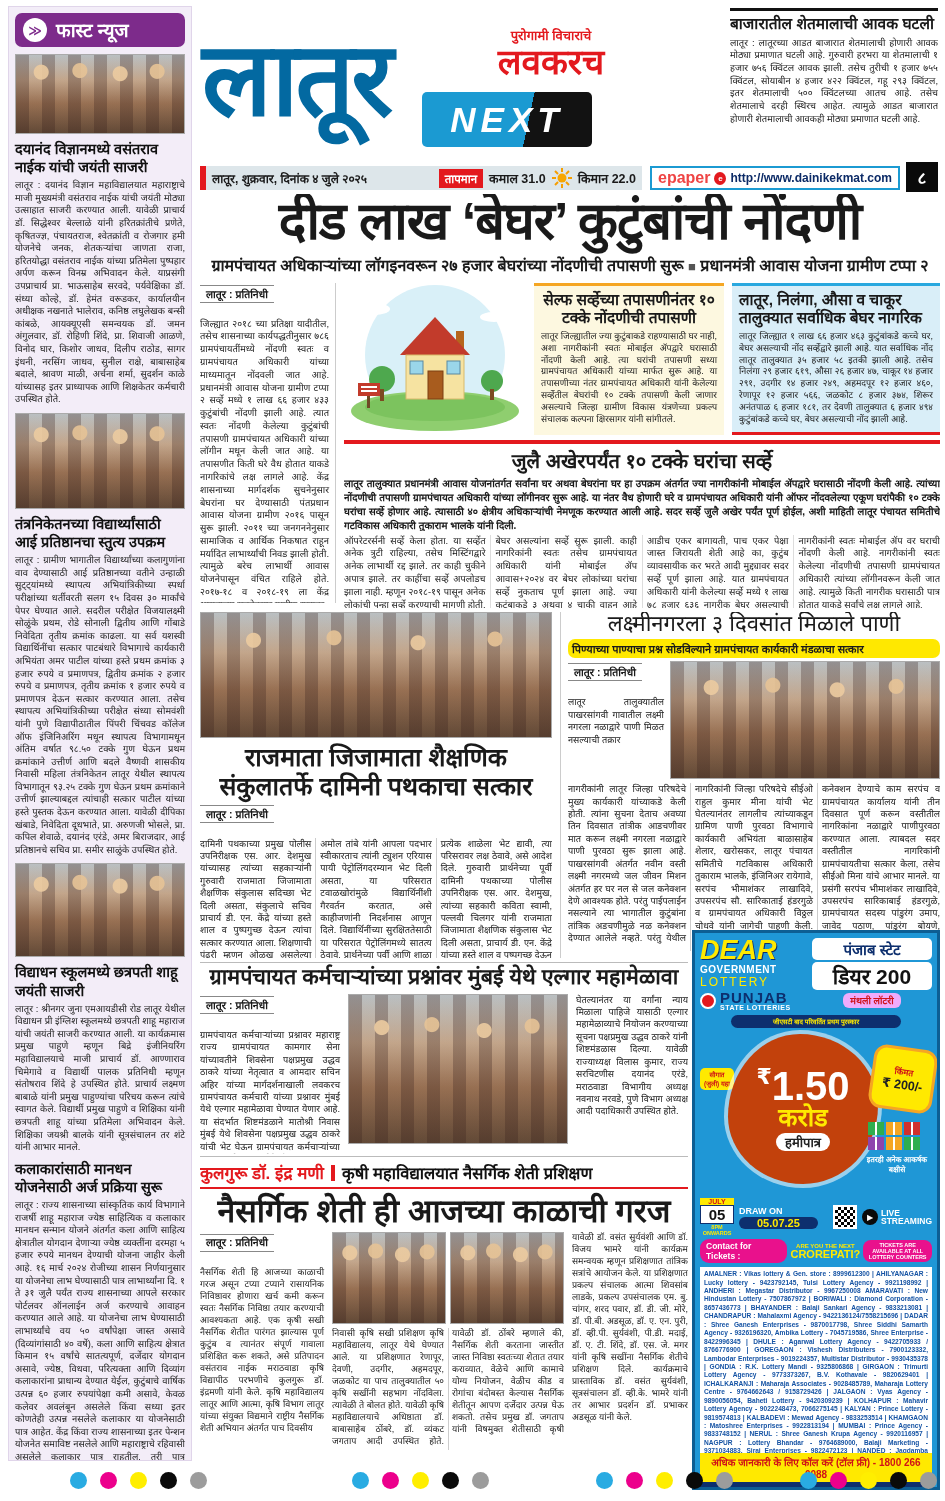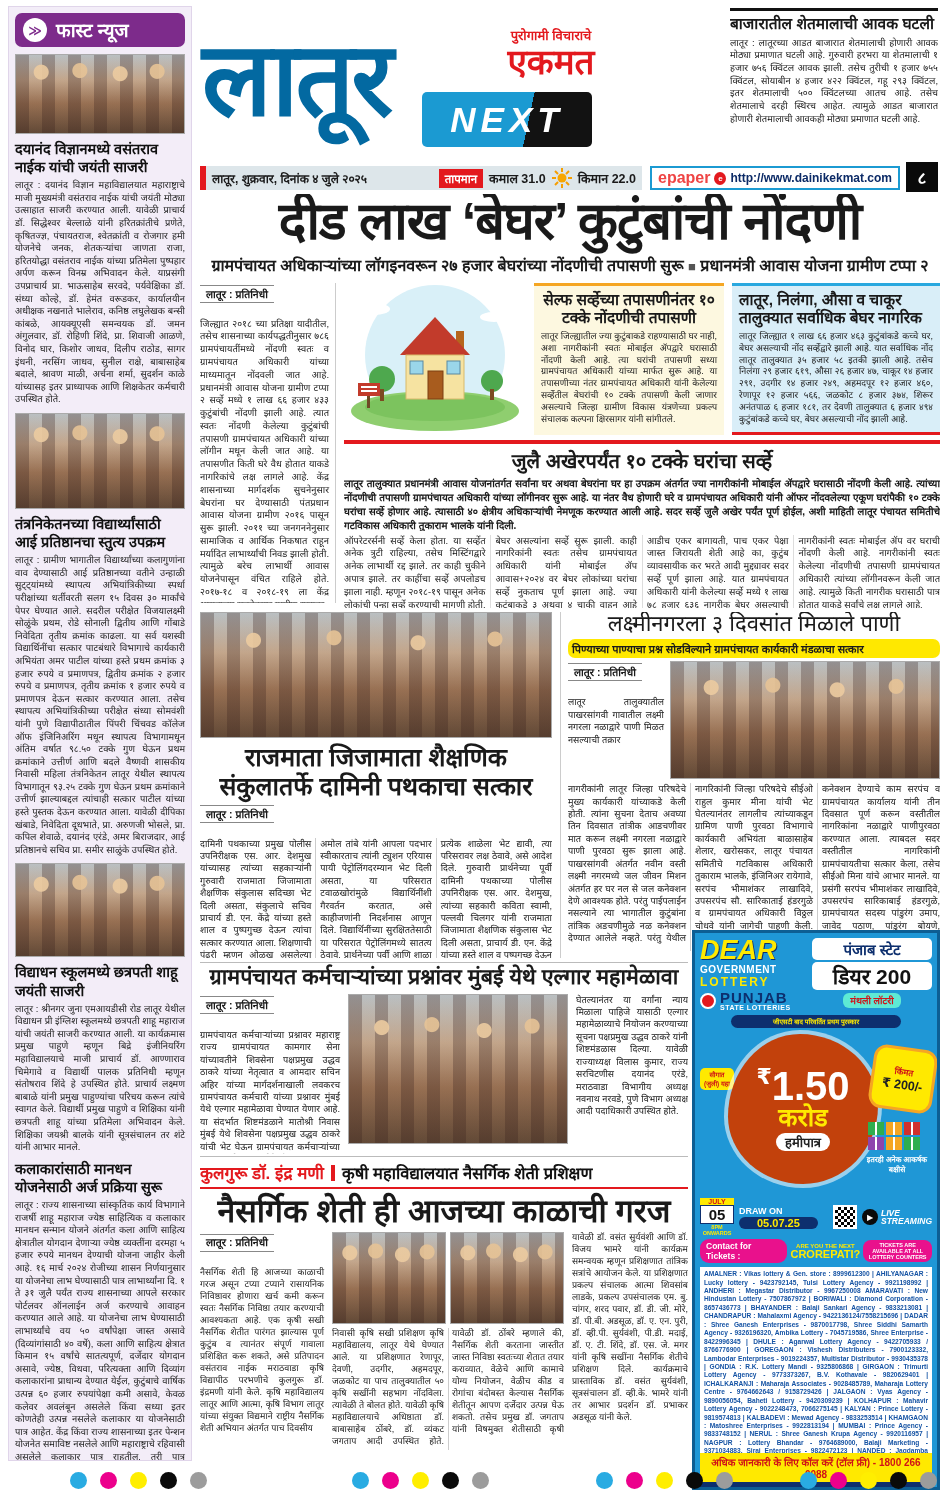--- a/index.html
+++ b/index.html
@@ -112,25 +112,25 @@
   .f-photos { display:flex; gap:4px; }
   .f-photos .photo { width:114px; height:92px; }
   .f-cols2 { column-count:2; column-gap:8px; column-rule:1px solid #ccc; font-size:9px; line-height:1.33; text-align:justify; height:122px; overflow:hidden; margin-top:4px; }
 
   
   .lottery { left:692px; top:930px; width:248px; height:560px; background:#1f97d6; border:3px solid #0d5e93; padding:5px; overflow:hidden; }
   .lt-top { display:flex; gap:4px; }
   .lt-dear { width:108px; }
   .lt-dear .d1 { color:#ffe900; font-size:27px; font-weight:900; font-style:italic; line-height:.95; text-shadow:1px 1px 0 #0d2f6e; }
   .lt-dear .d2 { color:#fff; font-size:10px; font-weight:900; letter-spacing:.5px; }
-  .lt-dear .d3 { color:#ffe900; font-size:12px; font-weight:700; letter-spacing:2px; }
+  .lt-dear .d3 { color:#ffe900; font-size:12px; font-weight:400; letter-spacing:2px; }
   .lt-title { flex:1; text-align:center; }
   .lt-t1 { background:#fff; border-radius:5px; font-size:15px; font-weight:900; color:#0d2f6e; padding:1px 2px; }
   .lt-t2 { background:#fff; border-radius:5px; font-size:21px; font-weight:900; color:#111; margin-top:2px; padding:0 2px; }
-  .lt-t3 { display:inline-block; background:#5eead4; color:#d01217; font-size:9.5px; font-weight:900; border-radius:6px; padding:1px 7px; margin-top:3px; }
+  .lt-t3 { display:inline-block; background:#f0abfc; color:#d01217; font-size:9.5px; font-weight:900; border-radius:6px; padding:1px 7px; margin-top:3px; }
   .lt-punjab { display:flex; align-items:center; gap:4px; margin-top:2px; }
   .lt-pj-ic { width:16px; height:16px; background:#e3191e; border-radius:50%; border:2px solid #fff; }
   .lt-pj-tx .p1 { color:#0d2f6e; font-size:15px; font-weight:900; letter-spacing:1px; line-height:.9; }
   .lt-pj-tx .p2 { color:#fff; font-size:7px; font-weight:bold; letter-spacing:.5px; }
   .lt-strip { margin:4px auto 0; width:170px; background:#0d2f6e; color:#ffe900; font-size:6.5px; text-align:center; border-radius:7px; padding:2px 3px; font-weight:bold; }
   .lt-mid { position:relative; height:168px; }
   .lt-blob { position:absolute; left:28px; top:6px; width:150px; height:150px; background:#c2410c; border-radius:48% 52% 50% 50%/55% 48% 52% 45%; box-shadow:0 0 0 4px rgba(255,255,255,.55); display:flex; flex-direction:column; align-items:center; justify-content:center; }
   .lt-amt { color:#fff; font-weight:900; font-size:40px; line-height:.95; }
   .lt-amt .rs { font-size:22px; vertical-align:top; }
   .lt-crore { color:#ffe900; font-size:25px; font-weight:900; line-height:1; }
@@ -146,21 +146,21 @@
   .lt-draw { display:flex; align-items:center; gap:5px; margin-top:2px; }
   .lt-cal { width:34px; text-align:center; }
   .lt-cal .mo { background:#ffe900; color:#d01217; font-size:7px; font-weight:900; }
   .lt-cal .dy { background:#fff; color:#111; font-size:15px; font-weight:900; border:1px solid #0d2f6e; }
   .lt-cal .tm { color:#ffe900; font-size:5.5px; font-weight:bold; }
   .lt-drawon .l1 { color:#fff; font-size:9px; font-weight:900; }
   .lt-drawon .l2 { background:#0d2f6e; color:#ffe900; font-size:11px; font-weight:900; border-radius:7px; padding:0 18px; margin-top:1px; }
   .lt-qr { width:24px; height:24px; margin-left:auto; background:repeating-conic-gradient(#000 0% 25%, #fff 0% 50%); background-size:6px 6px; border:2px solid #fff; }
   .lt-live { display:flex; align-items:center; gap:3px; }
   .lt-play { width:16px; height:16px; border-radius:50%; background:#0a0a0a; color:#fff; font-size:8px; display:flex; align-items:center; justify-content:center; }
-  .lt-live-tx { color:#fff; font-size:8.5px; font-weight:900; font-style:italic; line-height:1; }
+  .lt-live-tx { color:#fff; font-size:8.5px; font-weight:900; line-height:1; }
   .lt-foot { display:flex; align-items:center; gap:3px; margin-top:3px; }
   .lt-contact { background:#e9118c; color:#fff; font-size:8.5px; font-weight:900; border-radius:9px; padding:2px 6px; }
   .lt-cp { text-align:center; line-height:1; }
   .lt-cp .c1 { color:#ffe900; font-size:6px; font-weight:bold; }
   .lt-cp .c2 { color:#ffe900; font-size:11px; font-weight:900; }
   .lt-tick { background:#e9118c; color:#fff; font-size:5.5px; font-weight:bold; border-radius:8px; padding:2px 4px; width:74px; text-align:center; }
   .lt-dealers { background:#fff; color:#1553a4; font-size:6.6px; font-weight:600; line-height:1.28; text-align:justify; padding:3px 4px; margin-top:4px; height:186px; overflow:hidden; }
   .lt-toll { background:#ffe900; color:#d01217; font-size:10px; font-weight:900; text-align:center; padding:2px 1px; }
   .lt-nums { background:#0d2f6e; color:#ff6257; font-size:7.8px; font-weight:800; text-align:center; line-height:1.35; padding:3px 2px; height:52px; overflow:hidden; }
 </style>
@@ -184,21 +184,21 @@
     <div class="sb-head">विद्याधन स्कूलमध्ये छत्रपती शाहू जयंती साजरी</div>
     <p class="sb-body just">लातूर : श्रीनगर जुना एमआयडीसी रोड लातूर येथील विद्याधन प्री इंग्लिश स्कूलमध्ये छत्रपती शाहू महाराज यांची जयंती साजरी करण्यात आली. या कार्यक्रमास प्रमुख पाहुणे म्हणून बिद्रे इंजीनियरिंग महाविद्यालयाचे माजी प्राचार्य डॉ. आण्णाराव चिमेगावे व विद्यार्थी पालक प्रतिनिधी म्हणून संतोषराव शिंदे हे उपस्थित होते. प्राचार्य लक्ष्मण बाबाळे यांनी प्रमुख पाहुण्यांचा परिचय करून त्यांचे स्वागत केले. विद्यार्थी प्रमुख पाहुणे व शिक्षिका यांनी छत्रपती शाहू यांच्या प्रतिमेला अभिवादन केले. शिक्षिका जयश्री बालके यांनी सूत्रसंचालन तर शंटे यांनी आभार मानले.</p>
     <div class="sb-head">कलाकारांसाठी मानधन योजनेसाठी अर्ज प्रक्रिया सुरू</div>
     <p class="sb-body just">लातूर : राज्य शासनाच्या सांस्कृतिक कार्य विभागाने राजर्षी शाहू महाराज ज्येष्ठ साहित्यिक व कलाकार मानधन सन्मान योजने अंतर्गत कला आणि साहित्य क्षेत्रातील योगदान देणाऱ्या ज्येष्ठ व्यक्तींना दरमहा ५ हजार रुपये मानधन देण्याची योजना जाहीर केली आहे. १६ मार्च २०२४ रोजीच्या शासन निर्णयानुसार या योजनेचा लाभ घेण्यासाठी पात्र लाभार्थ्यांना दि. १ ते ३१ जुलै पर्यंत राज्य शासनाच्या आपले सरकार पोर्टलवर ऑनलाईन अर्ज करण्याचे आवाहन करण्यात आले आहे. या योजनेचा लाभ घेण्यासाठी लाभार्थ्यांचे वय ५० वर्षांपेक्षा जास्त असावे (दिव्यांगांसाठी ४० वर्षे), कला आणि साहित्य क्षेत्रात किमान १५ वर्षांचे सातत्यपूर्ण, दर्जेदार योगदान असावे, ज्येष्ठ, विधवा, परित्यक्ता आणि दिव्यांग कलाकारांना प्राधान्य देण्यात येईल, कुटुंबाचे वार्षिक उत्पन्न ६० हजार रुपयांपेक्षा कमी असावे, केवळ कलेवर अवलंबून असलेले किंवा सध्या इतर कोणतेही उत्पन्न नसलेले कलाकार या योजनेसाठी पात्र आहेत. केंद्र किंवा राज्य शासनाच्या इतर पेन्शन योजनेत समाविष्ट नसलेले आणि महाराष्ट्राचे रहिवासी असलेले कलाकार पात्र राहतील. तरी पात्र लाभार्थ्यांनी या योजनेचा लाभ घेण्यासाठी त्वरित ऑनलाईन अर्ज करावेत, असे आवाहन लातूर जिल्हा परिषदेचे उपमुख्य कार्यकारी अधिकारी बाळासाहेब वाघ यांनी केले आहे.</p>
   </div>
 
   <div class="abs masthead">
     <div class="mh-title">लातूर</div>
     <div class="mh-tag">
       <div class="mh-tag-top">पुरोगामी विचाराचे</div>
-      <div class="mh-brand">एकमत</div>
+      <div class="mh-brand">लवकरच</div>
     </div>
     <div class="next-logo">
       <span>NEXT</span>
     </div>
   </div>
 
   <div class="abs market">
     <h2>बाजारातील शेतमालाची आवक घटली</h2>
     <p class="just">लातूर : लातूरच्या आडत बाजारात शेतमालाची होणारी आवक मोठ्या प्रमाणात घटली आहे. गुरुवारी हरभरा या शेतमालाची १ हजार ७५६ क्विंटल आवक झाली. तसेच तुरीची १ हजार ७५५ क्विंटल, सोयाबीन ४ हजार ४२२ क्विंटल, गहू २९३ क्विंटल, इतर शेतमालाची ५०० क्विंटलच्या आतच आहे. तसेच शेतमालाचे दरही स्थिरच आहेत. त्यामुळे आडत बाजारात होणारी शेतमालाची आवकही मोठ्या प्रमाणात घटली आहे.</p>
   </div>

